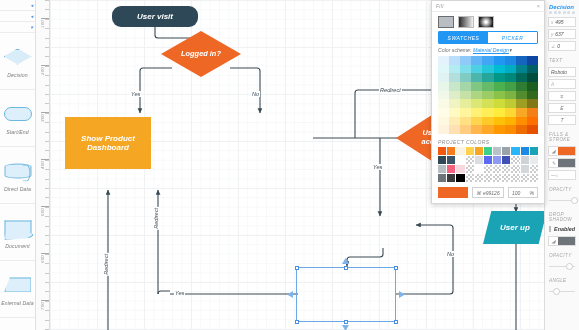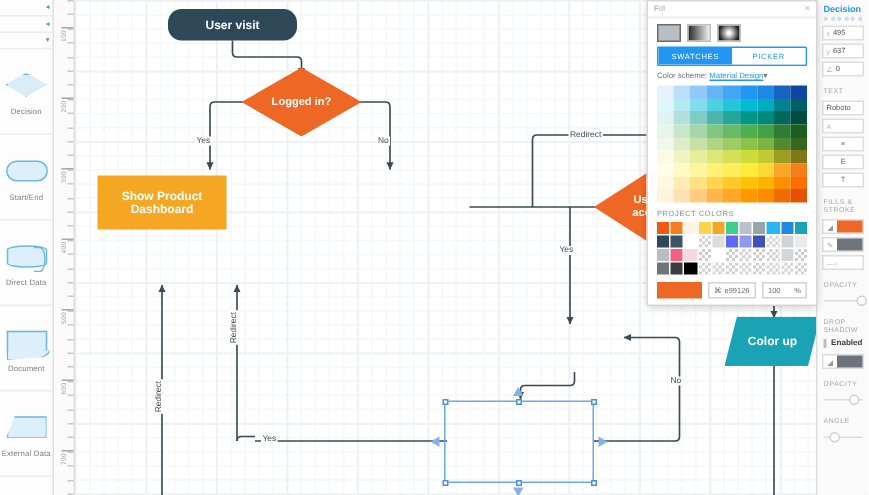--- a/index.html
+++ b/index.html
@@ -1,21 +1,21 @@
 <!DOCTYPE html>
 <html><head>
 <meta charset="utf-8">
 <style>
   * { box-sizing: border-box; margin:0; padding:0; }
   body {
     width:579px; height:330px; overflow:hidden;
     font-family:"Liberation Sans", sans-serif;
     background:#ffffff; position:relative;
   }
-  #app { position:absolute; inset:0; }
+  #app { position:absolute; inset:0;font-style:italic; }
 
   
   .shape-sidebar {
     position:absolute; left:0; top:0; width:36px; height:330px;
     background:#fdfdfd; border-right:1px solid #e0e0e0;
   }
   .sb-collapse-row {
     height:11px; border-bottom:1px solid #ececec;
     display:flex; align-items:center; justify-content:flex-end; padding-right:2px;
   }
@@ -294,39 +294,39 @@
         <path d="M58,330 L58,190" marker-end="url(#ah)"></path>
         <path d="M108,294 Q108,291 111,291 L120,291"></path>
         <path d="M108,294 L108,190" marker-end="url(#ah)"></path>
       </g>
     </svg>
 
     <div class="node n-start" style="left:62px; top:6px; width:86px; height:21px;">
       <span>User visit</span>
     </div>
 
-    <div class="node n-dia" style="left:111px; top:45px; width:80px; height:46px; background:transparent;">
+    <div class="node n-dia" style="left:111px; top:31px; width:80px; height:46px; background:transparent;">
       <div class="diamond-shape"></div>
       <span class="dtxt">Logged in?</span>
     </div>
 
-    <div class="node n-rect" style="left:15px; top:117px; width:86px; height:36px;">
+    <div class="node n-rect" style="left:15px; top:117px; width:86px; height:52px;">
       <span style="padding:0 6px;">Show Product Dashboard</span>
     </div>
 
 
     <div class="node n-dia" style="left:346px; top:111px; width:84px; height:54px; background:transparent;">
       <div class="diamond-shape"></div>
       <span class="dtxt" style="max-width:46px;">User has account?</span>
     </div>
 
 
     <div class="n-par" style="left:433px; top:211px; width:64px; height:33px;">
       <div class="par-shape"></div>
-      <div class="par-txt">Color up</div>
+      <div class="par-txt">User up</div>
     </div>
 
     <div class="sel-box" style="left:246px; top:267px; width:100px; height:55px;">
       <div class="handle" style="left:-2.5px;top:-2.5px;"></div>
       <div class="handle" style="left:calc(50% - 2.5px);top:-2.5px;"></div>
       <div class="handle" style="right:-2.5px;top:-2.5px;"></div>
       <div class="handle" style="left:-2.5px;bottom:-2.5px;"></div>
       <div class="handle" style="left:calc(50% - 2.5px);bottom:-2.5px;"></div>
       <div class="handle" style="right:-2.5px;bottom:-2.5px;"></div>
     </div>

